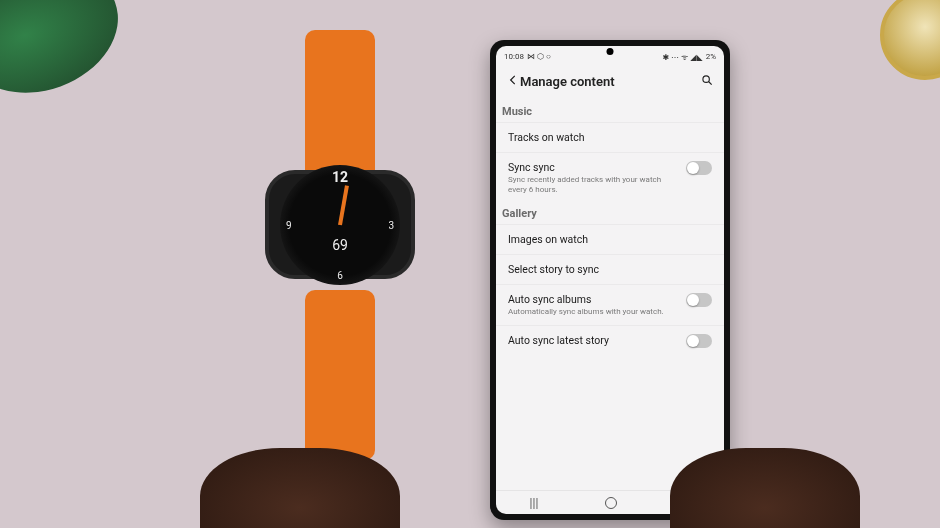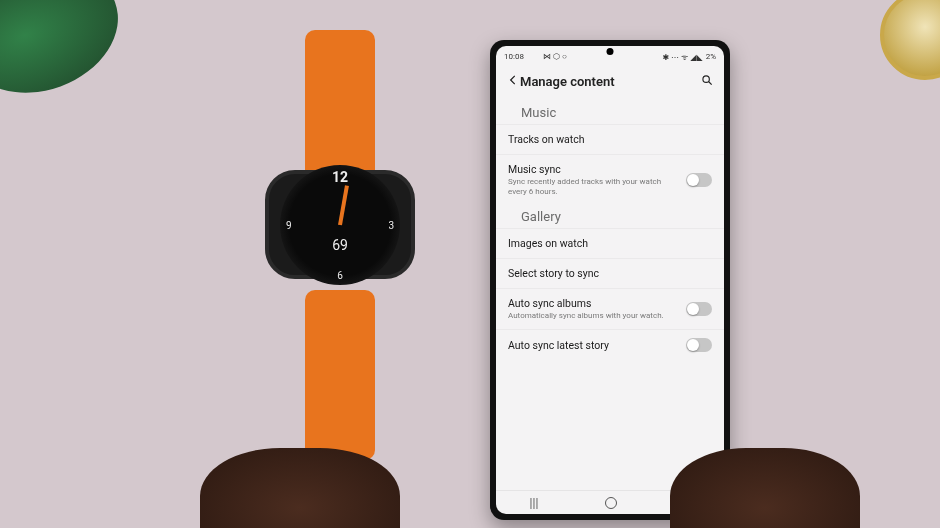--- a/index.html
+++ b/index.html
@@ -87,42 +87,43 @@
     color: #222;
   }
   .status-bar {
     height: 18px;
     font-size: 8px;
     display: flex; align-items: center; justify-content: space-between;
     padding: 2px 8px 0;
     color: #333;
     position: relative;
   }
-  .status-left { display:flex; gap:19px; align-items:center; }
+  .status-left { display:flex; gap:3px; align-items:center; }
   .status-right { display:flex; gap:3px; align-items:center; }
   .cam-hole {
     position: absolute;
     top: 2px; left: 50%; transform: translateX(-50%);
     width: 7px; height: 7px; background: #000; border-radius: 50%;
   }
   .header {
     display: flex; align-items: center;
     padding: 8px 10px 10px;
     gap: 0;
   }
   .header .title { font-size: 13px; font-weight: 600; flex: 1; }
   .back-icon svg, .search-icon svg { width: 14px; height: 14px; }
   .section-header {
-    font-size: 13px; color: #6b6b6b;
-    padding: 4px 25px 4px;
+    font-size: 11px; color: #6b6b6b;
+    padding: 4px 6px 4px;
+    font-weight: bold;
   }
   .row {
     padding: 8px 12px;
     border-top: 1px solid rgba(0,0,0,.04);
-    display: flex; align-items: center; justify-content: space-between;
+    display: flex; justify-content: space-between;
     gap: 8px;
   }
   .row .texts { display:flex; flex-direction:column; gap:1px; }
   .row .label { font-size: 10.5px; color: #1a1a1a; }
   .row .sub { font-size: 8px; color: #7a7a7a; line-height: 1.25; max-width: 160px; }
   .toggle {
     width: 26px; height: 14px;
     background: #c6c6c6;
     border-radius: 10px;
     position: relative;
@@ -209,21 +210,21 @@
     <div class="section-header">Music</div>
 
     <div class="row">
       <div class="texts">
         <span class="label">Tracks on watch</span>
       </div>
     </div>
 
     <div class="row">
       <div class="texts">
-        <span class="label">Music sync</span>
+        <span class="label">Sync sync</span>
         <span class="sub">Sync recently added tracks with your watch every 6 hours.</span>
       </div>
       <div class="toggle"></div>
     </div>
 
     <div class="section-header">Gallery</div>
 
     <div class="row">
       <div class="texts">
         <span class="label">Images on watch</span>

